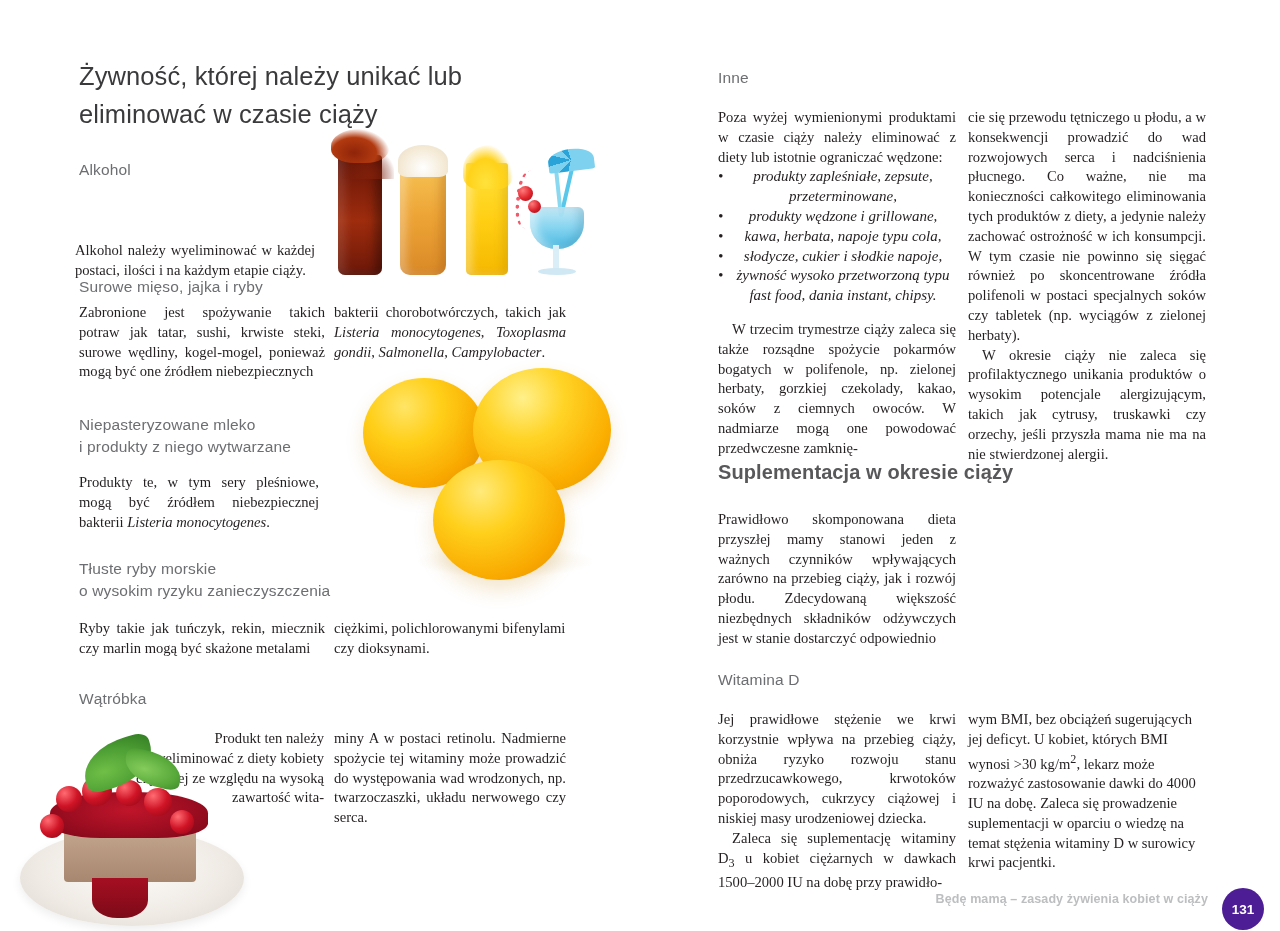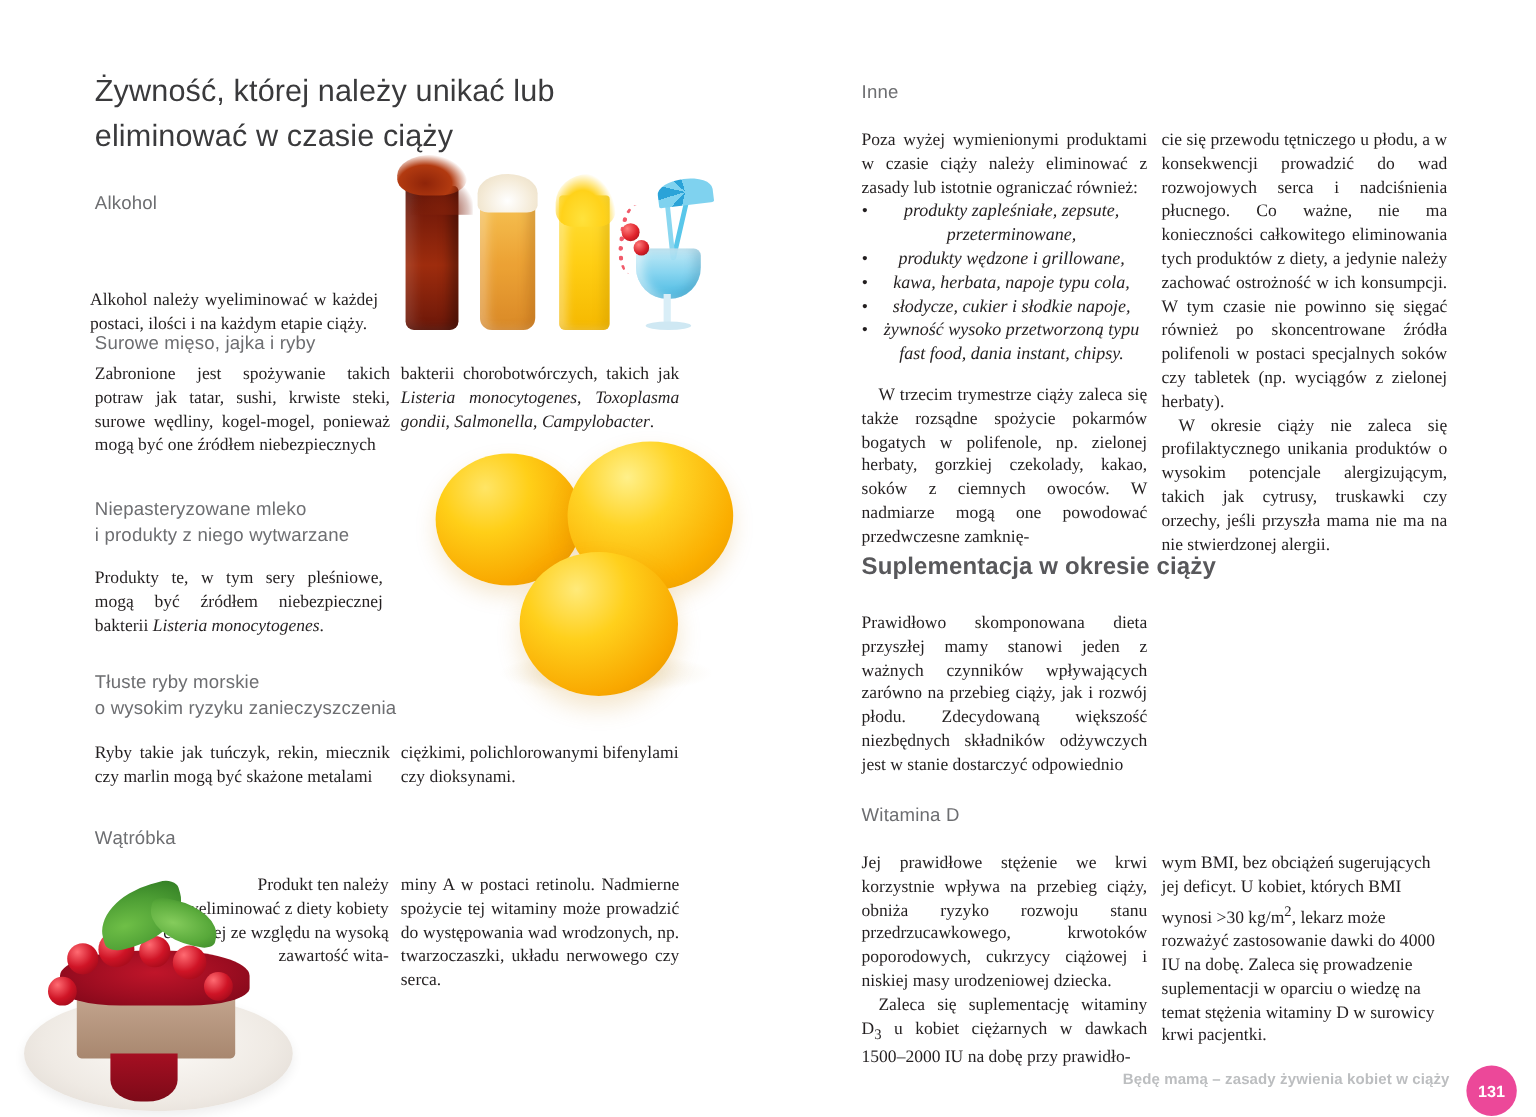--- a/index.html
+++ b/index.html
@@ -95,21 +95,21 @@
   
   .footer-text{
     position:absolute;right:72px;top:892px;
     font-family:"Liberation Sans", sans-serif;
     font-weight:700;font-size:12.5px;color:#bcbec0;letter-spacing:.1px;
     white-space:nowrap;
   }
   .page-badge{
     position:absolute;left:1222px;top:888px;
     width:42px;height:42px;border-radius:50%;
-    background:#ec4899;color:#ffffff;
+    background:#4c1d95;color:#ffffff;
     font-family:"Liberation Sans", sans-serif;font-weight:700;font-size:13.5px;
     display:flex;align-items:center;justify-content:center;
   }
 
   
   .gutter{position:absolute;left:690px;top:0;width:1px;height:931px;background:#ffffff;}
 
   
   .img{position:absolute;pointer-events:none;}
 
@@ -282,21 +282,21 @@
     </div>
   </div>
 
   <div class="gutter"></div>
 
   <div class="right">
 
     <div class="h3 rp-inne-h">Inne</div>
 
     <div class="rp-c1a">
-      <div class="body">Poza wyżej wymienionymi produktami w czasie ciąży należy eliminować z zasady lub istotnie ograniczać również:</div>
+      <div class="body">Poza wyżej wymienionymi produktami w czasie ciąży należy eliminować z diety lub istotnie ograniczać wędzone:</div>
       <ul class="bul">
         <li>produkty zapleśniałe, zepsute, przeterminowane,</li>
         <li>produkty wędzone i grillowane,</li>
         <li>kawa, herbata, napoje typu cola,</li>
         <li>słodycze, cukier i słodkie napoje,</li>
         <li>żywność wysoko przetworzoną typu fast food, dania instant, chipsy.</li>
       </ul>
       <div class="body ind" style="margin-top:14px;">W trzecim trymestrze ciąży zaleca się także rozsądne spożycie pokarmów bogatych w polifenole, np. zielonej herbaty, gorzkiej czekolady, kakao, soków z ciemnych owoców. W nadmiarze mogą one powodować przedwczesne zamknię-</div>
     </div>
 

